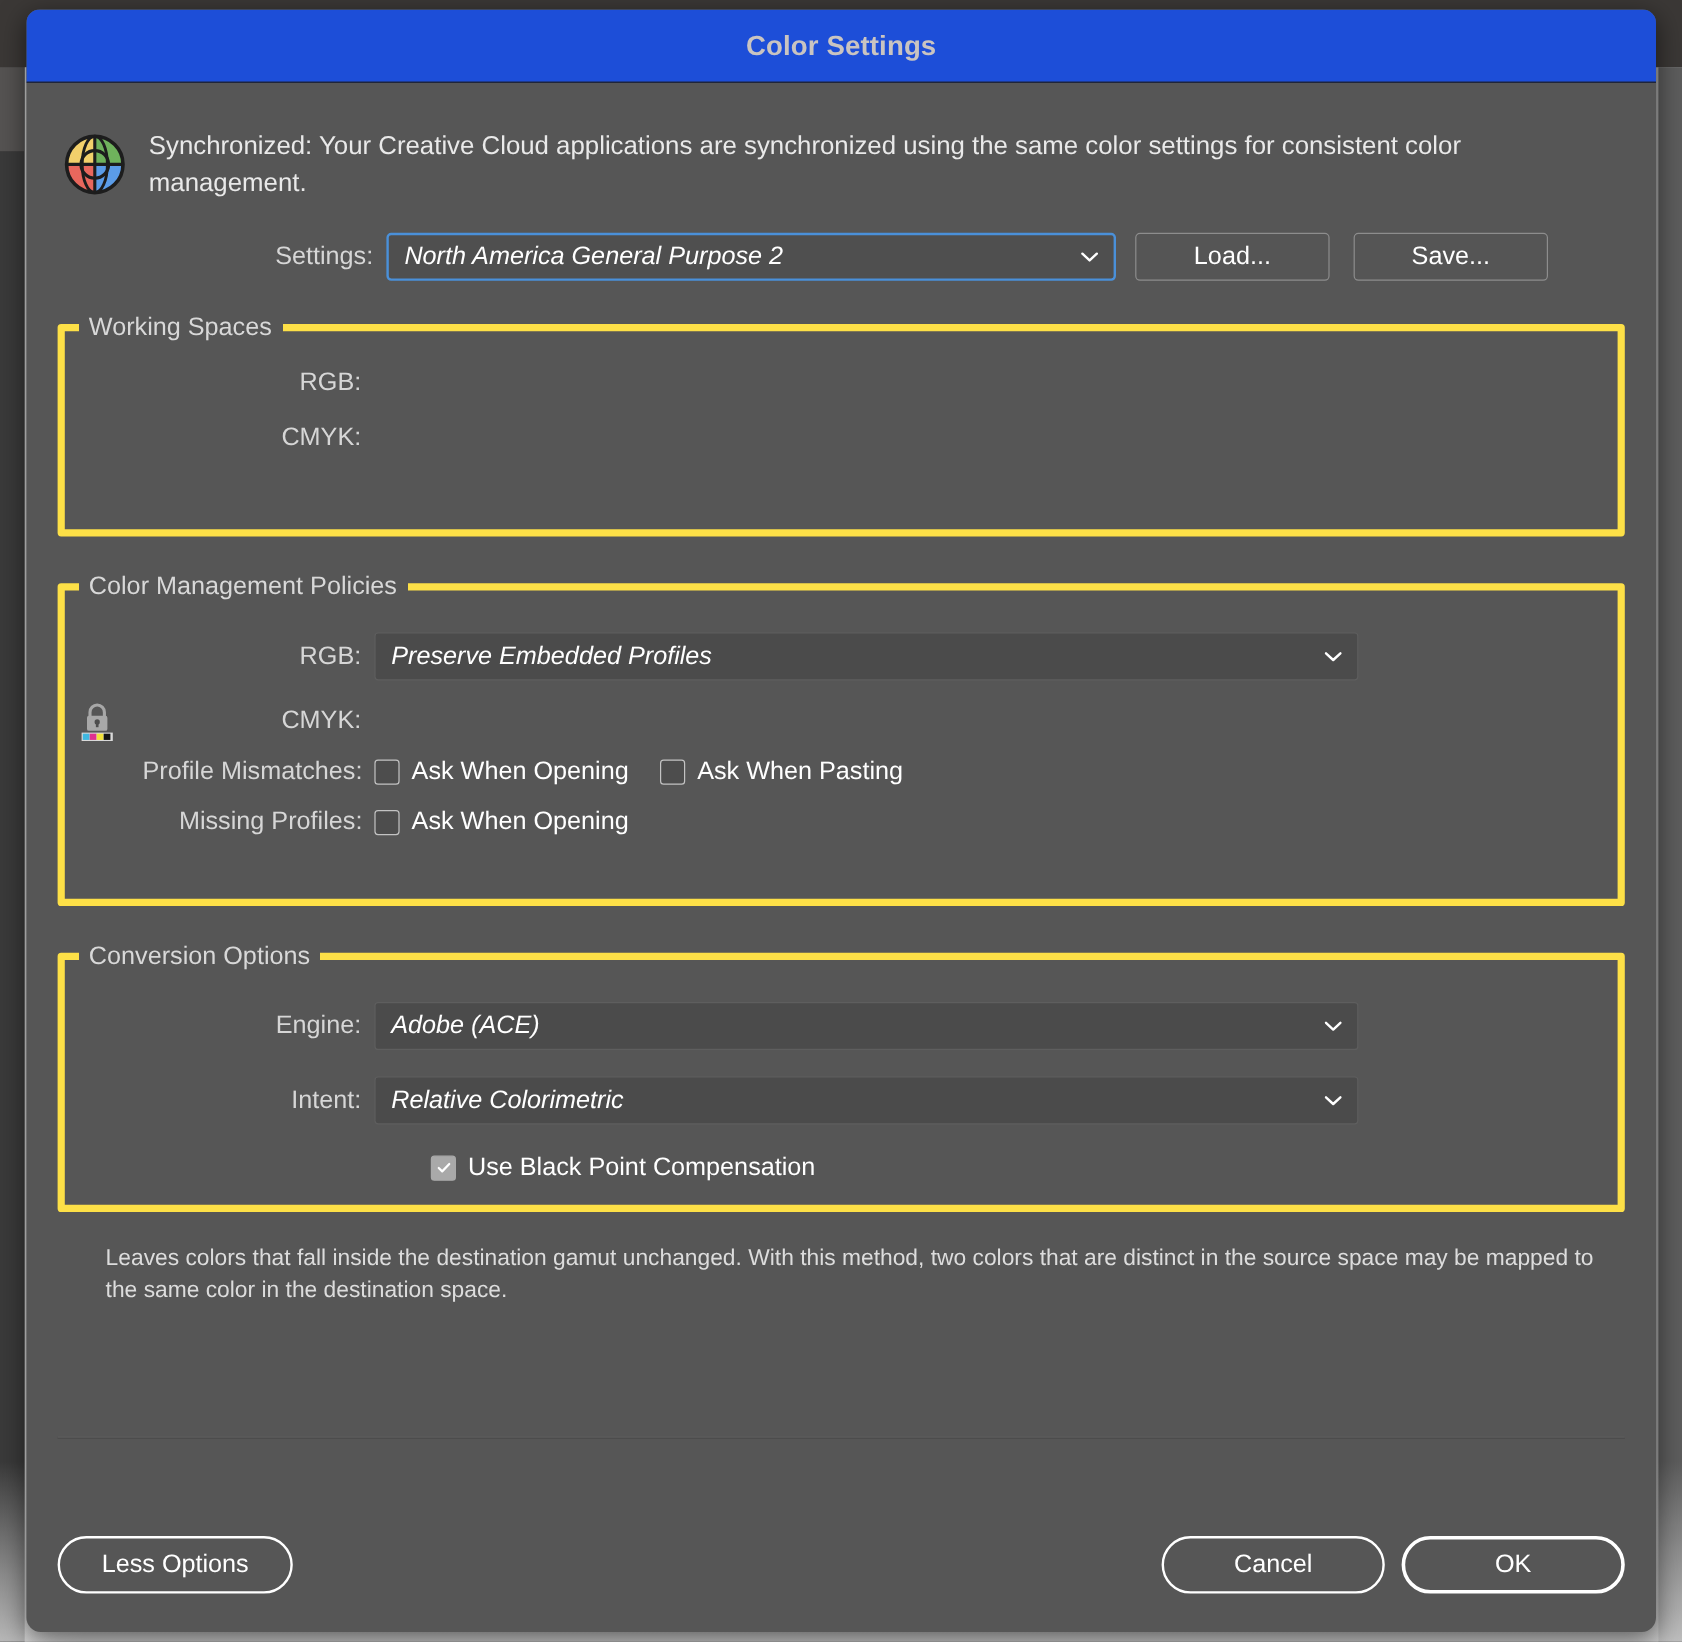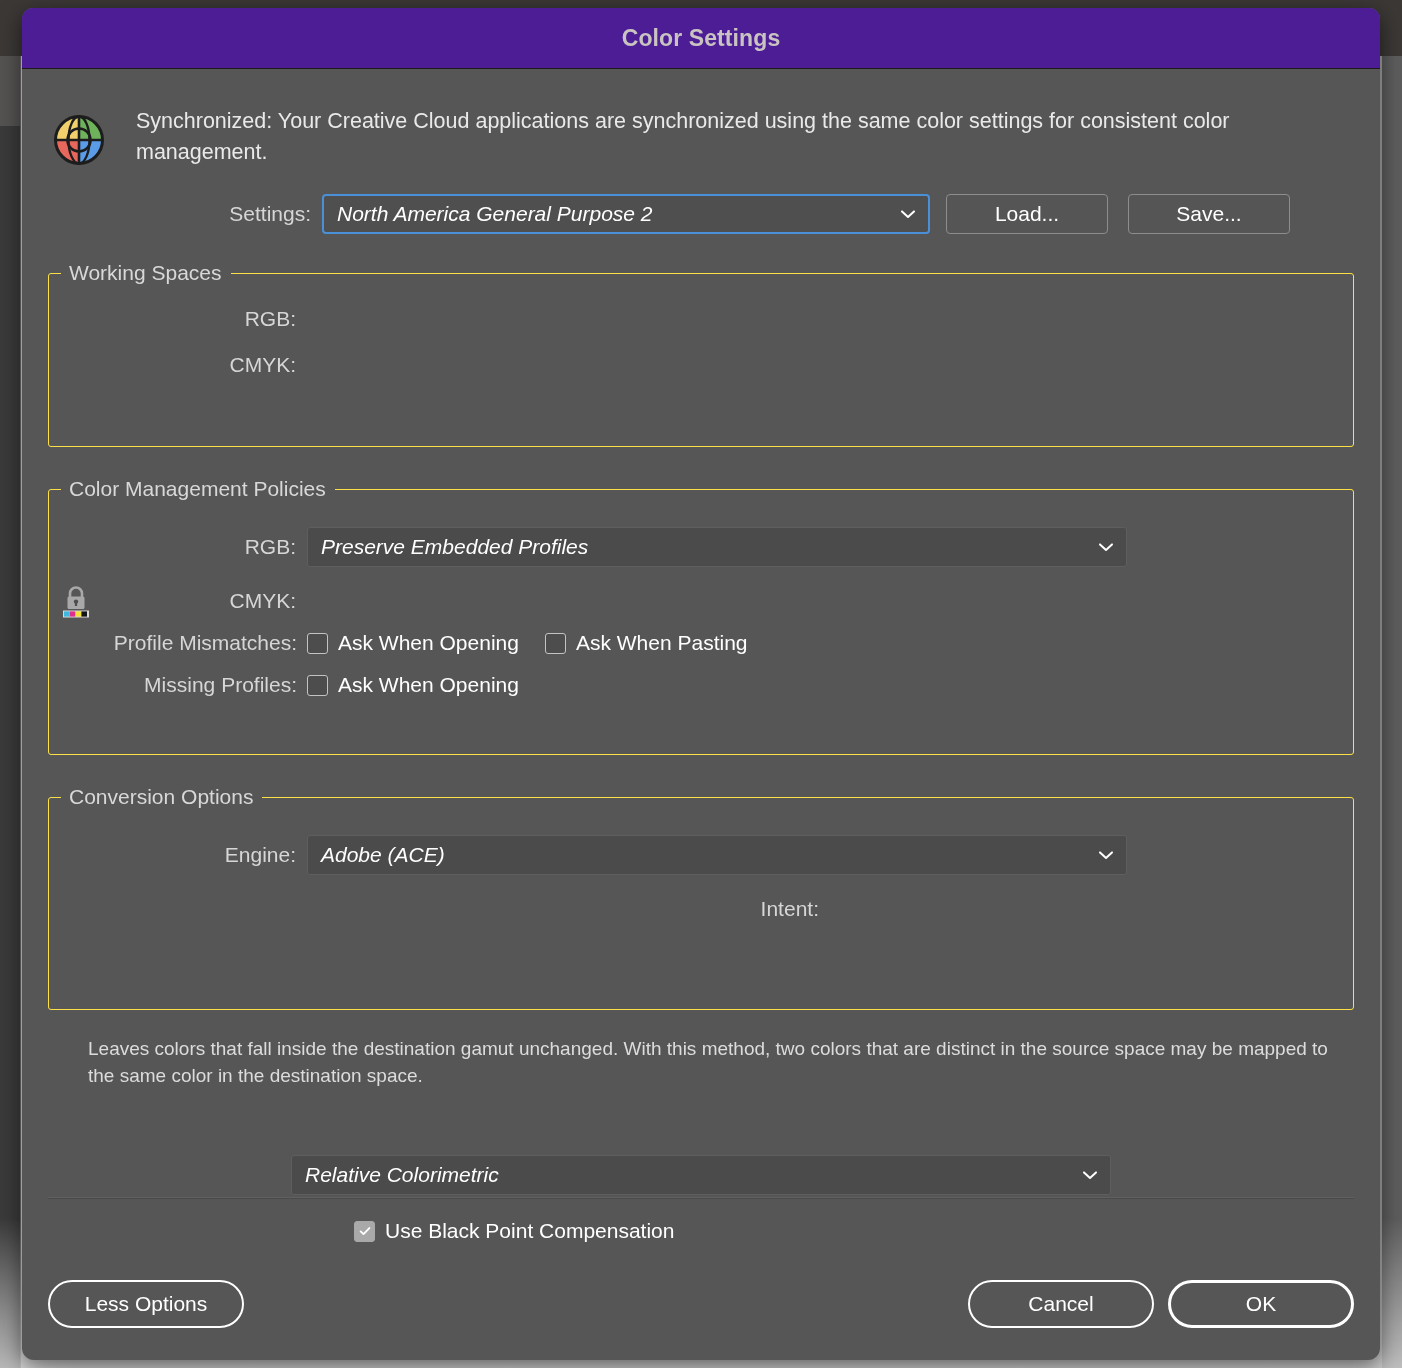--- a/index.html
+++ b/index.html
@@ -53,21 +53,21 @@
     height: 1352px;
     background: #565656;
     border-radius: 11px 11px 12px 12px;
     box-shadow: 0 6px 22px rgba(0,0,0,0.55), 0 1px 0 rgba(255,255,255,0.10) inset;
     overflow: hidden;
     color: #f2f2f2;
   }
 
   #titlebar {
     height: 60px;
-    background: #4c1d95;
+    background: #1d4ed8;
     border-bottom: 1px solid #1e1c1b;
     display: flex;
     align-items: center;
     justify-content: center;
   }
   #titlebar .title {
     font-size: 23px;
     font-weight: bold;
     color: #c9c4c1;
     letter-spacing: 0.1px;
@@ -76,23 +76,23 @@
   #dialog-body {
     position: relative;
     padding: 0 26px;
     height: calc(100% - 61px);
     box-sizing: border-box;
   }
 
   
   .sync-row {
     display: flex;
-    align-items: flex-end;
+    align-items: center;
     padding: 36px 0 0 0;
-    gap: 30px;
+    gap: 18px;
   }
   .wheel-icon { width: 54px; height: 54px; flex: 0 0 54px; margin-left: 4px; margin-top: 2px; }
   .sync-text {
     font-size: 21.5px;
     line-height: 1.42;
     color: #e9e9e9;
     max-width: 1180px;
     padding-top: 1px;
   }
 
@@ -161,21 +161,21 @@
     align-items: center;
     justify-content: center;
     padding: 0 16px;
     box-sizing: border-box;
   }
   #load-btn { margin-left: 16px; width: 162px; }
   #save-btn { margin-left: 20px; width: 162px; }
 
   
   fieldset.group {
-    border: 1px solid #fde047;
+    border: 6px solid #fde047;
     border-radius: 3px;
     margin: 0;
     padding: 0;
     box-sizing: border-box;
   }
   fieldset.group > legend {
     font-size: 21px;
     color: #d8d8d8;
     padding: 0 9px 0 8px;
     margin-left: 12px;
@@ -198,21 +198,21 @@
     box-sizing: border-box;
     flex: 0 0 258px;
   }
   .field-combo { width: 820px; }
 
   #ws-rgb-row  { margin-top: 22px; }
   #ws-cmyk-row { margin-top: 22px; }
   #pol-rgb-row  { margin-top: 26px; }
   #pol-cmyk-row { margin-top: 22px; }
   #engine-row { margin-top: 26px; }
-  #intent-row { margin-top: 22px; flex-direction: column; }
+  #intent-row { margin-top: 22px; }
 
   
   .lock-icon {
     position: absolute;
     left: 12px;
     top: 50%;
     transform: translateY(-50%);
     width: 30px;
     height: 34px;
   }

